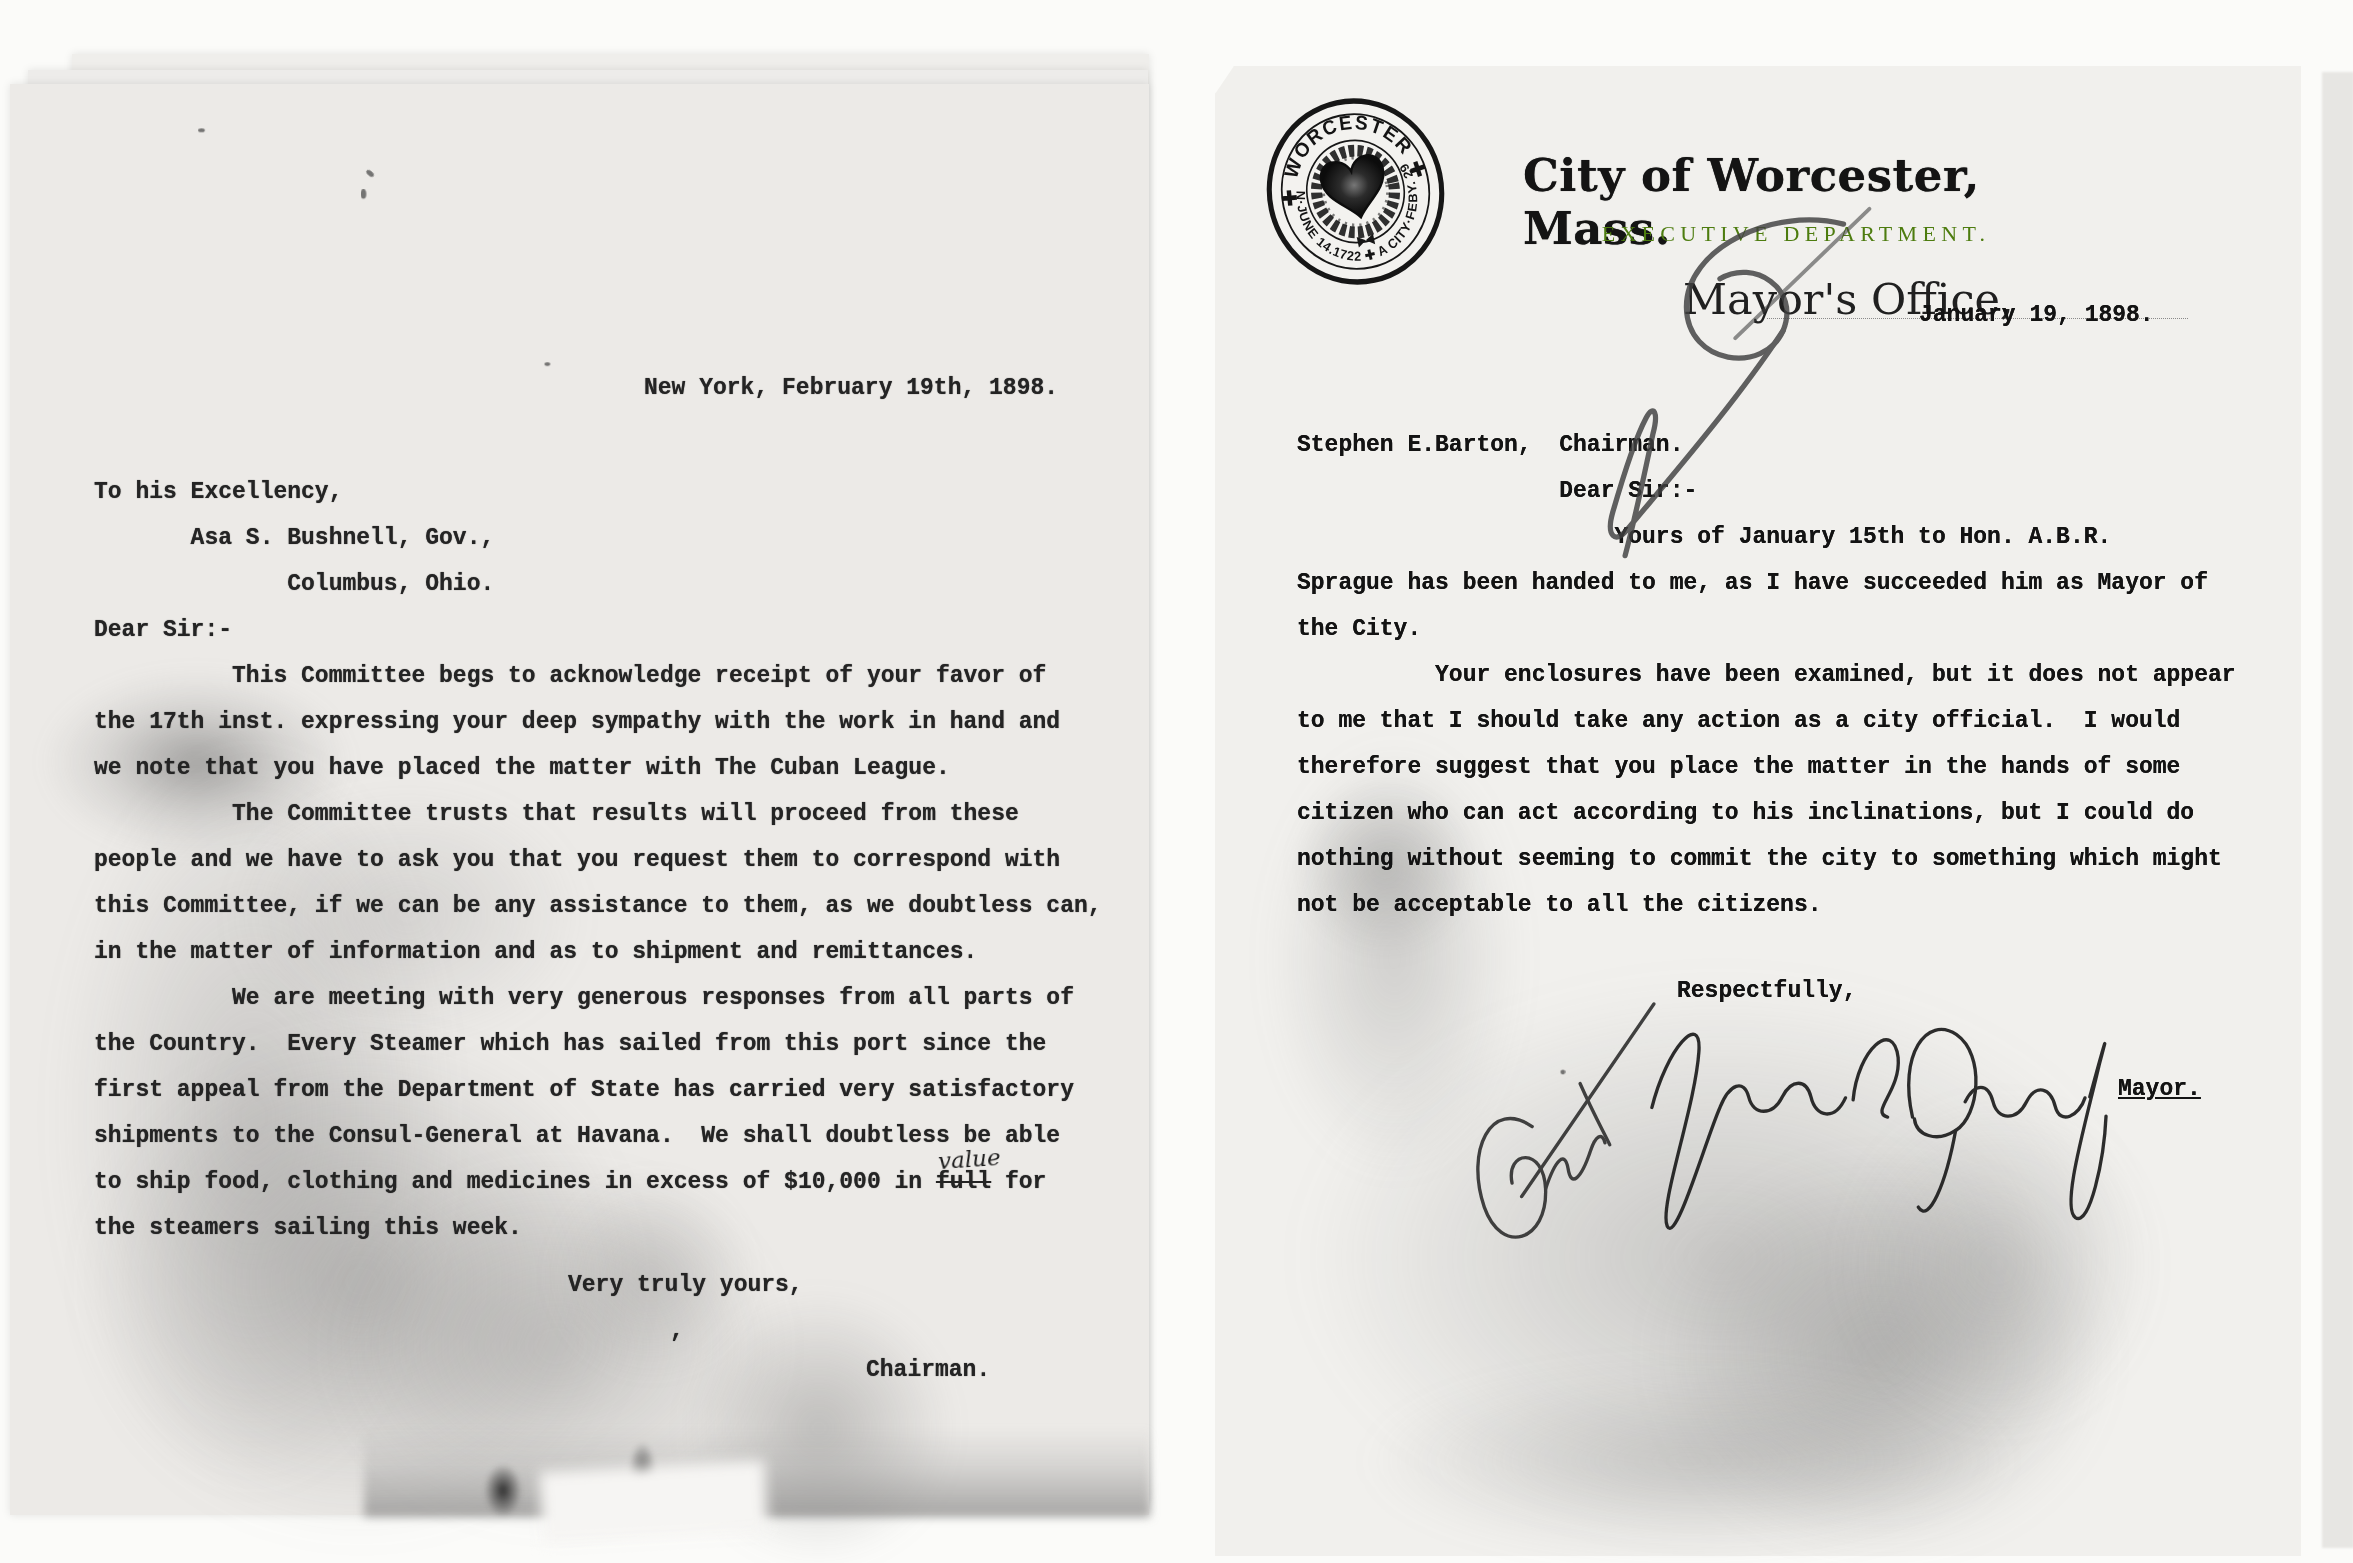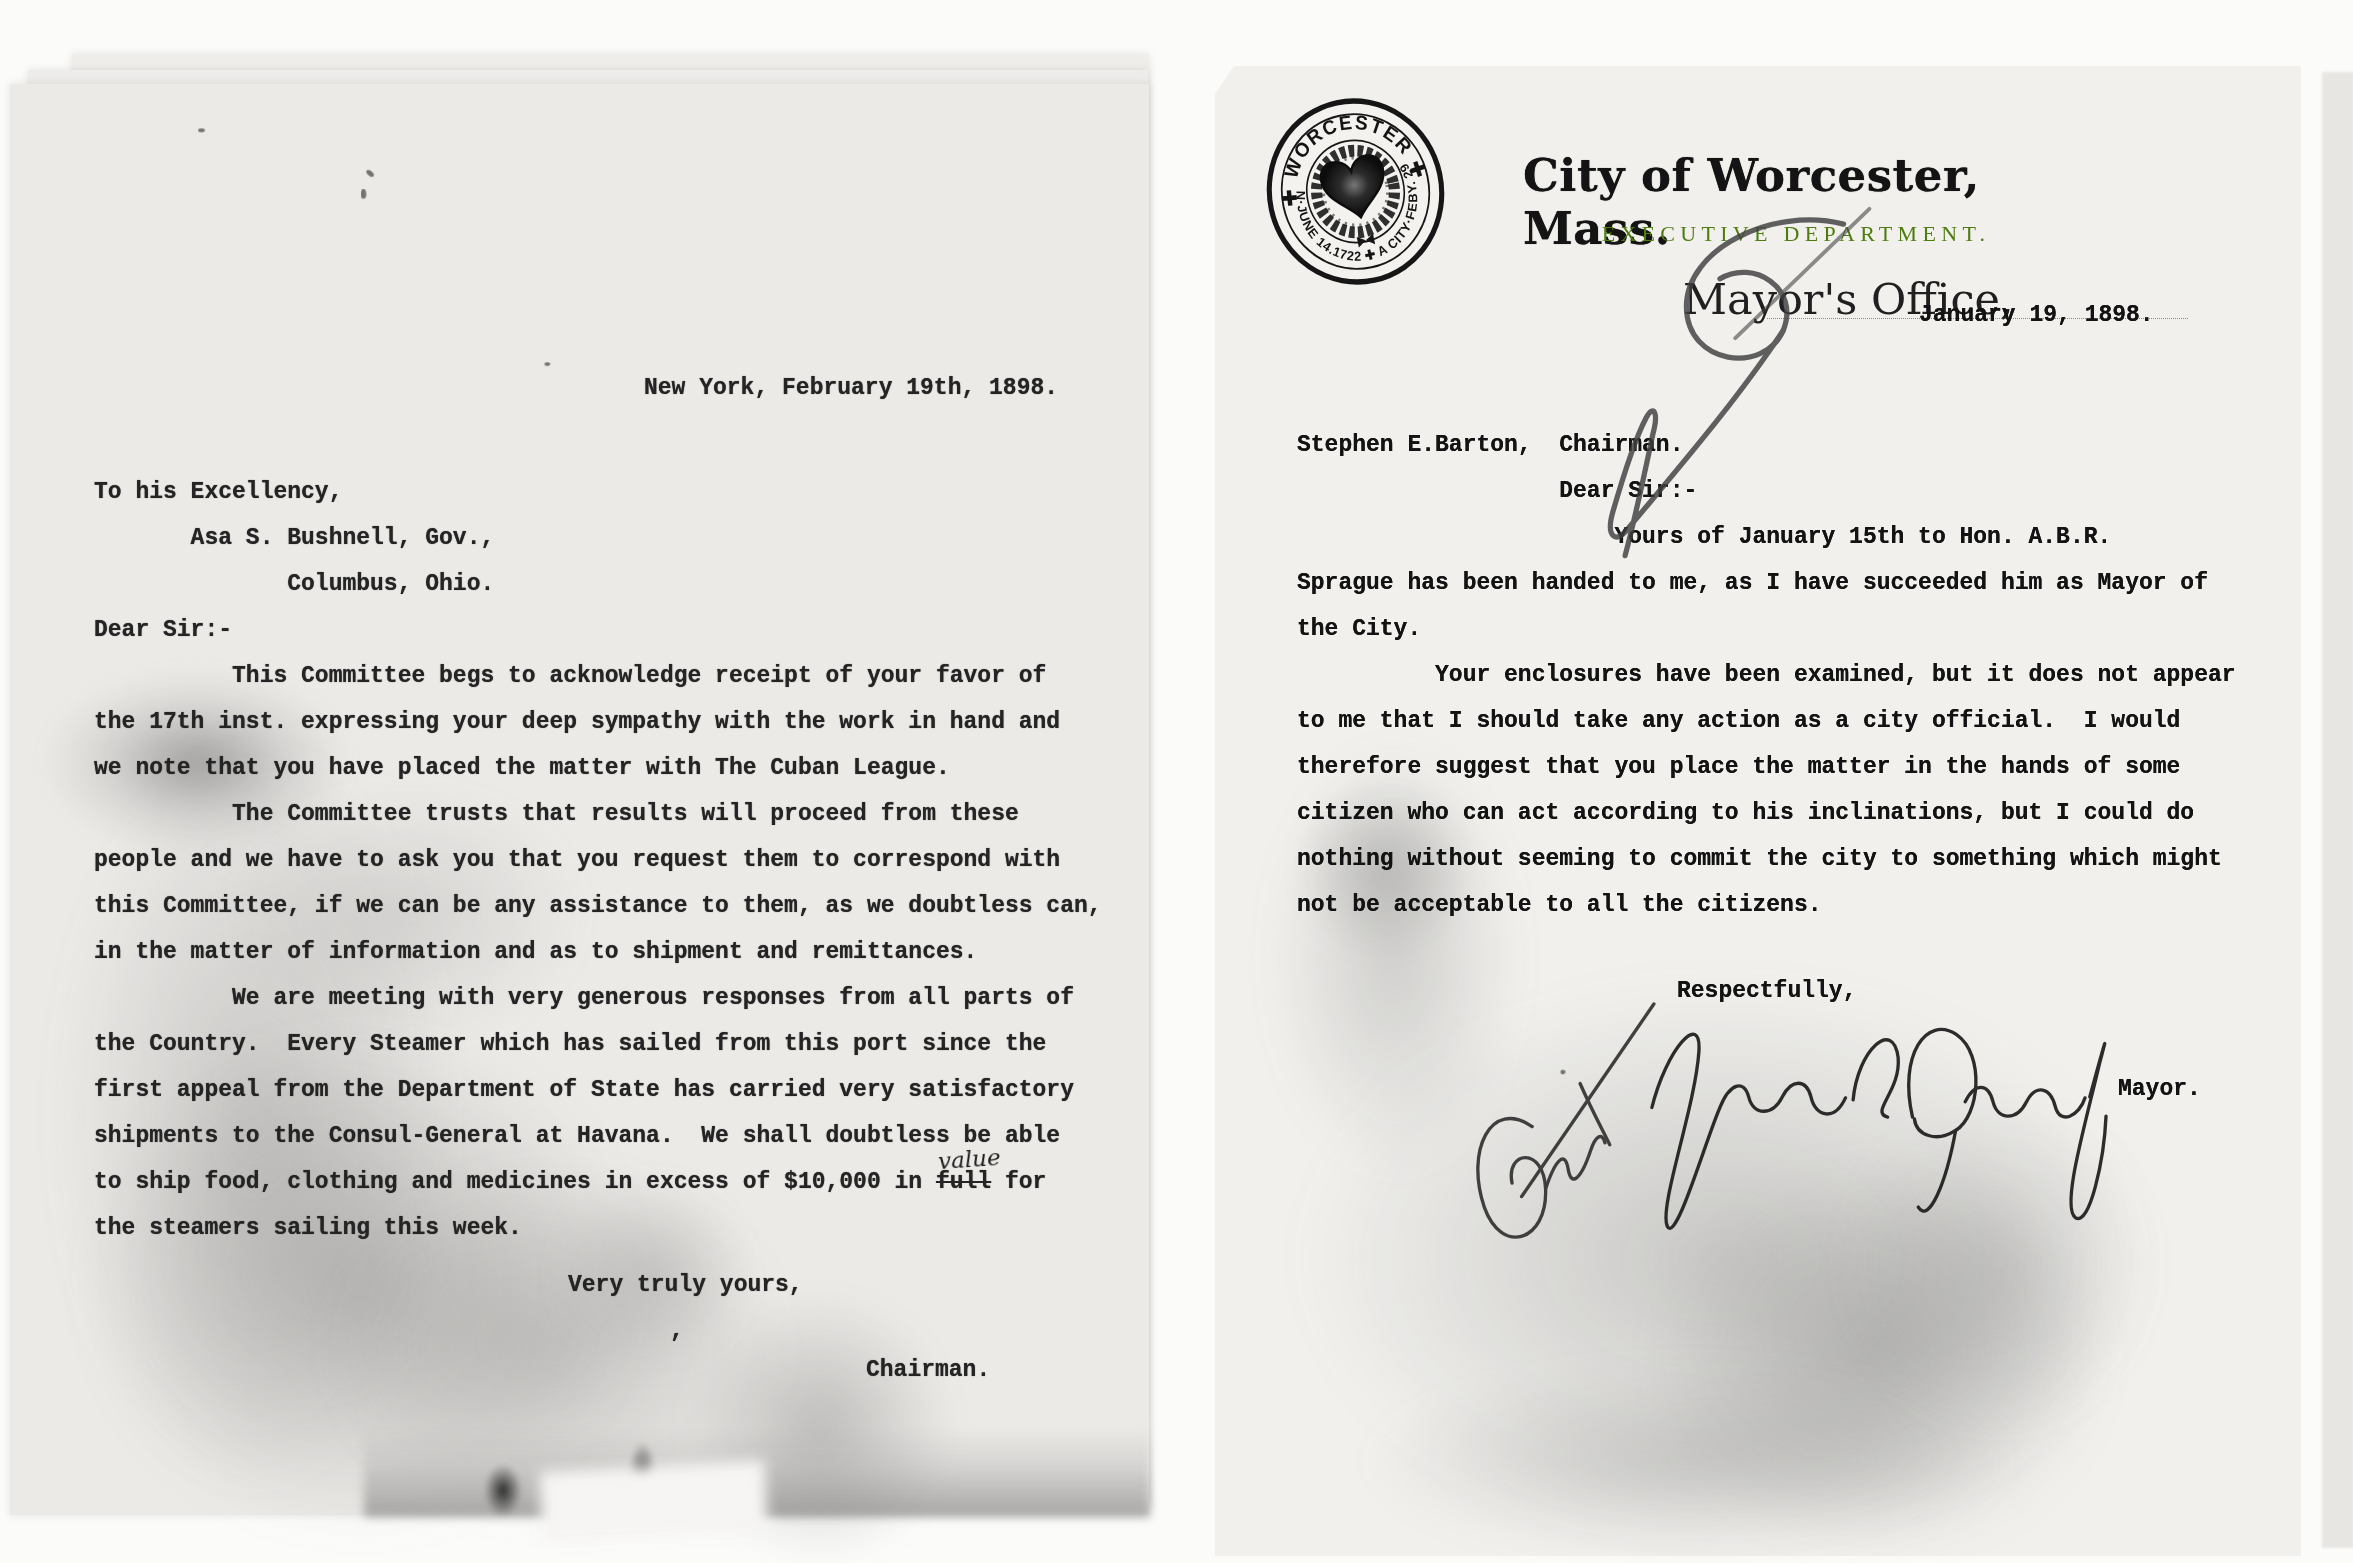--- a/index.html
+++ b/index.html
@@ -94,21 +94,21 @@
   <div class="serifhead" style="position:absolute;left:1523px;top:149px;width:546px;text-align:left;font-size:45px;font-weight:bold;color:#141414;letter-spacing:0.5px;text-shadow:0 0 0.7px rgba(0,0,0,.85);">City of Worcester, Mass.</div>
   <div style="position:absolute;left:1523px;top:221px;width:546px;text-align:center;font-family:'Liberation Serif',serif;font-size:22px;font-weight:normal;color:#4d7c0f;letter-spacing:5.3px;">EXECUTIVE  DEPARTMENT.</div>
 
   <div style="position:absolute;left:1767px;top:318px;width:421px;border-bottom:1.9px dotted #8a8a8a;"></div>
   <div class="script" style="position:absolute;left:1683px;top:274px;font-size:43px;color:#202020;filter:blur(0.3px);">Mayor's Office,</div>
   <div class="typed right-ink" style="left:1919px;top:302px;font-size:23px;">January 19, 1898.</div>
 
   <div class="typed typed-lines right-ink" style="left:1297px;top:422px;"><div>Stephen E.Barton,  Chairman.</div><div>                   Dear Sir:-</div><div>                       Yours of January 15th to Hon. A.B.R.</div><div>Sprague has been handed to me, as I have succeeded him as Mayor of</div><div>the City.</div><div>          Your enclosures have been examined, but it does not appear</div><div>to me that I should take any action as a city official.  I would</div><div>therefore suggest that you place the matter in the hands of some</div><div>citizen who can act according to his inclinations, but I could do</div><div>nothing without seeming to commit the city to something which might</div><div>not be acceptable to all the citizens.</div></div>
 
   <div class="typed right-ink" style="left:1677px;top:978px;">Respectfully,</div>
-  <div class="typed right-ink" style="left:2118px;top:1076px;">Mayor.</div>
+  <div class="typed right-ink" style="left:2118px;top:1076px;text-decoration:underline;">Mayor.</div>
 
   <svg style="position:absolute;left:0;top:0;" width="2354" height="1563" viewBox="0 0 4913 3263">
     <defs>
         <filter id="soft">
           <feGaussianBlur stdDeviation="1.4"></feGaussianBlur>
         </filter>
       </defs>
 
     <g stroke="#3f3f3f" stroke-width="11" fill="none" stroke-linecap="round" opacity=".82" filter="url(#soft)">
       <path d="M3848,468 C3700,430 3518,520 3520,642 C3522,762 3682,782 3722,690 C3758,602 3660,540 3590,582"></path>

